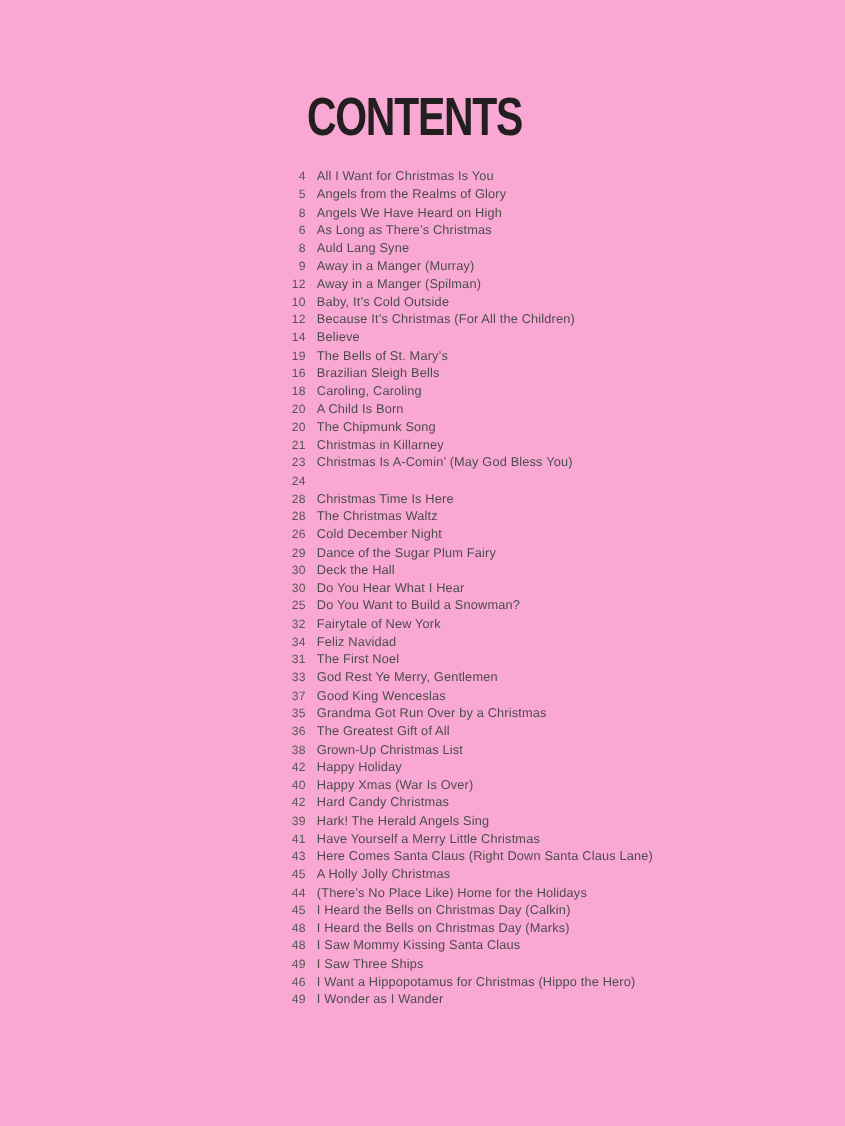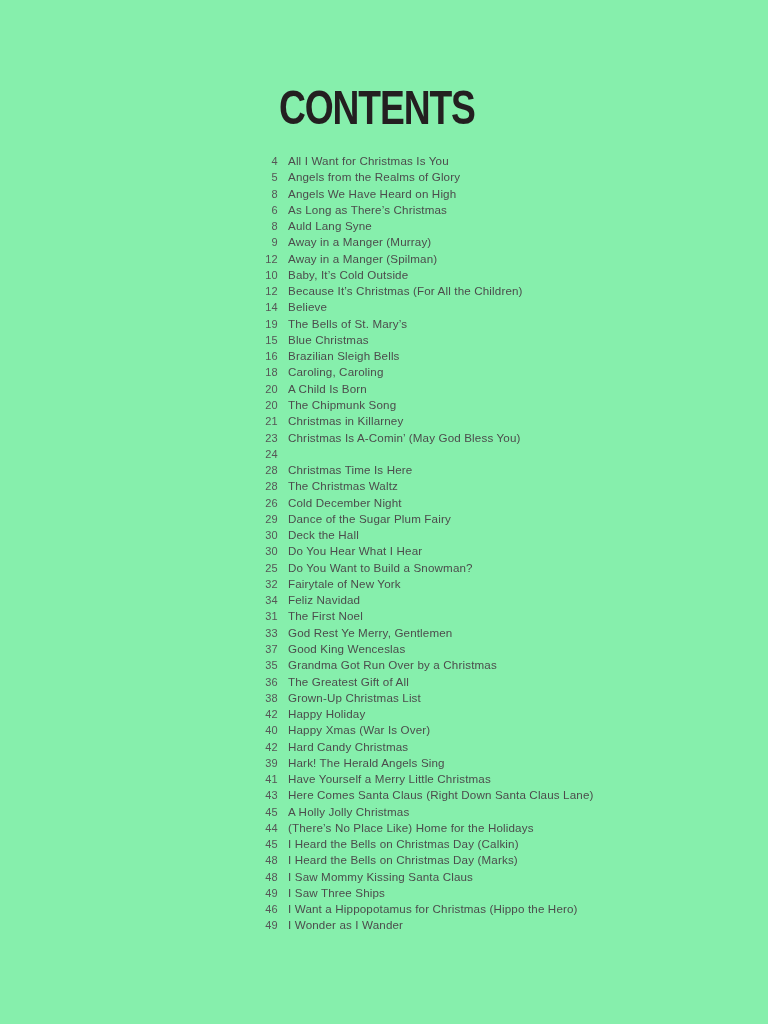--- a/index.html
+++ b/index.html
@@ -4,21 +4,21 @@
 <style>
   html, body {
     margin: 0;
     padding: 0;
     background: #ffffff;
   }
   .page {
     position: relative;
     width: 768px;
     height: 1024px;
-    background: #86efac;
+    background: #f9a8d4;
     font-family: "Liberation Sans", sans-serif;
     overflow: hidden;
   }
   .contents-title {
     position: absolute;
     left: 279px;
     top: 83px;
     font-size: 49px;
     font-weight: bold;
     color: #231f20;
@@ -116,24 +116,20 @@
       <div class="toc-row">
         <span class="toc-num">14</span>
         <span class="toc-song">Believe</span>
       </div>
 
       <div class="toc-row">
         <span class="toc-num">19</span>
         <span class="toc-song">The Bells of St. Mary’s</span>
       </div>
 
-      <div class="toc-row">
-        <span class="toc-num">15</span>
-        <span class="toc-song">Blue Christmas</span>
-      </div>
 
       <div class="toc-row">
         <span class="toc-num">16</span>
         <span class="toc-song">Brazilian Sleigh Bells</span>
       </div>
 
       <div class="toc-row">
         <span class="toc-num">18</span>
         <span class="toc-song">Caroling, Caroling</span>
       </div>

